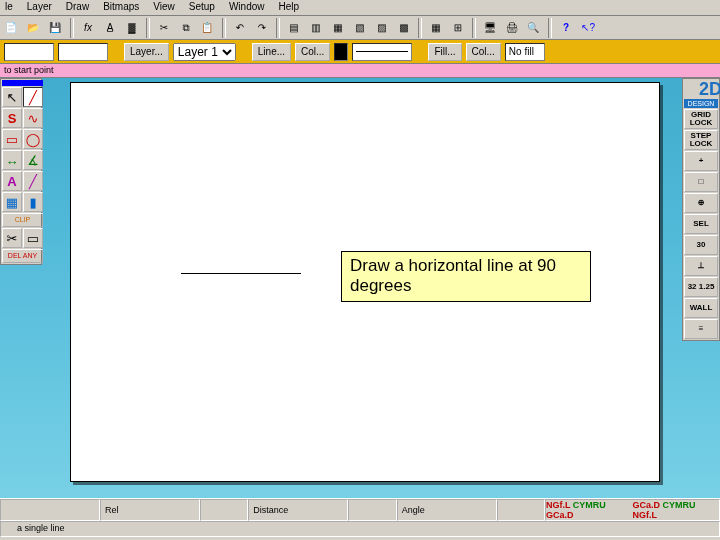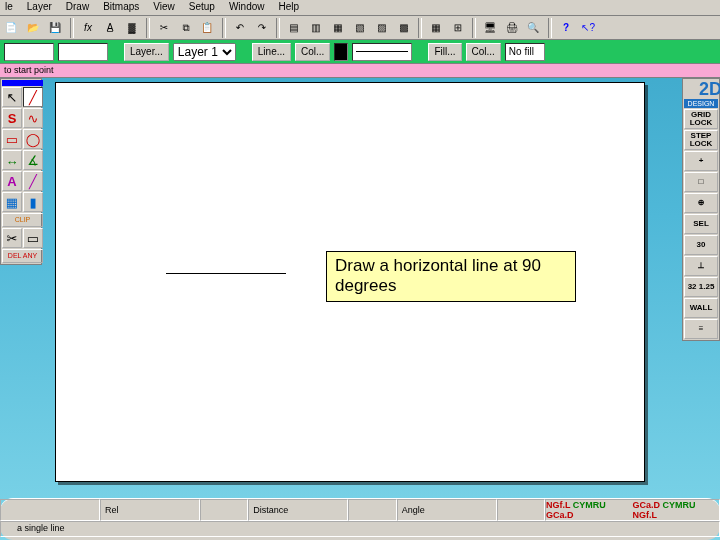--- a/index.html
+++ b/index.html
@@ -32,21 +32,21 @@
 }
 .tbtn {
   width: 20px; height: 20px;
   border: 1px solid #d4d0c8;
   background: #d4d0c8;
   display: flex; align-items: center; justify-content: center;
   font-size: 10px;
 }
 .tsep { width: 4px; height: 20px; border-left: 1px solid #808080; border-right: 1px solid #fff; margin: 0 2px; }
 .propbar {
-  background: #22c55e;
+  background: #eab308;
   border-bottom: 1px solid #808080;
   display: flex;
   align-items: center;
   padding: 2px 4px;
   gap: 4px;
   height: 24px;
   font-size: 10px;
 }
 .propbar .inset {
   background: #fff;
@@ -130,21 +130,21 @@
   height: 20px;
   border: 1px outset #fff;
   font-size: 8px;
   display: flex; align-items: center; justify-content: center;
   line-height: 1;
   text-align: center;
   font-weight: bold;
 }
 .canvas {
   position: absolute;
-  left: 55px; top: 4px;
+  left: 70px; top: 4px;
   width: 590px; height: 400px;
   background: #fff;
   border: 1px solid #000;
   box-shadow: 3px 3px 0 rgba(0,0,0,0.5);
 }
 .dotgrid {
   position: absolute; inset: 10px 10px 10px 10px;
   background-image: radial-gradient(circle, #555 0.5px, transparent 0.5px);
   background-size: 18px 18px;
 }
@@ -165,21 +165,20 @@
   font-size: 17px;
   line-height: 1.2;
 }
 .statusbar {
   position: absolute;
   left: 0; right: 0; bottom: 0;
   background: #d4d0c8;
   border-top: 1px solid #fff;
   height: 42px;
   font-size: 9px;
-  border-radius: 13px;
 }
 .statusrow1 {
   display: flex;
   height: 22px;
 }
 .statusrow1 .cell {
   border: 1px inset #fff;
   flex: 1;
   display: flex;
   align-items: center;

